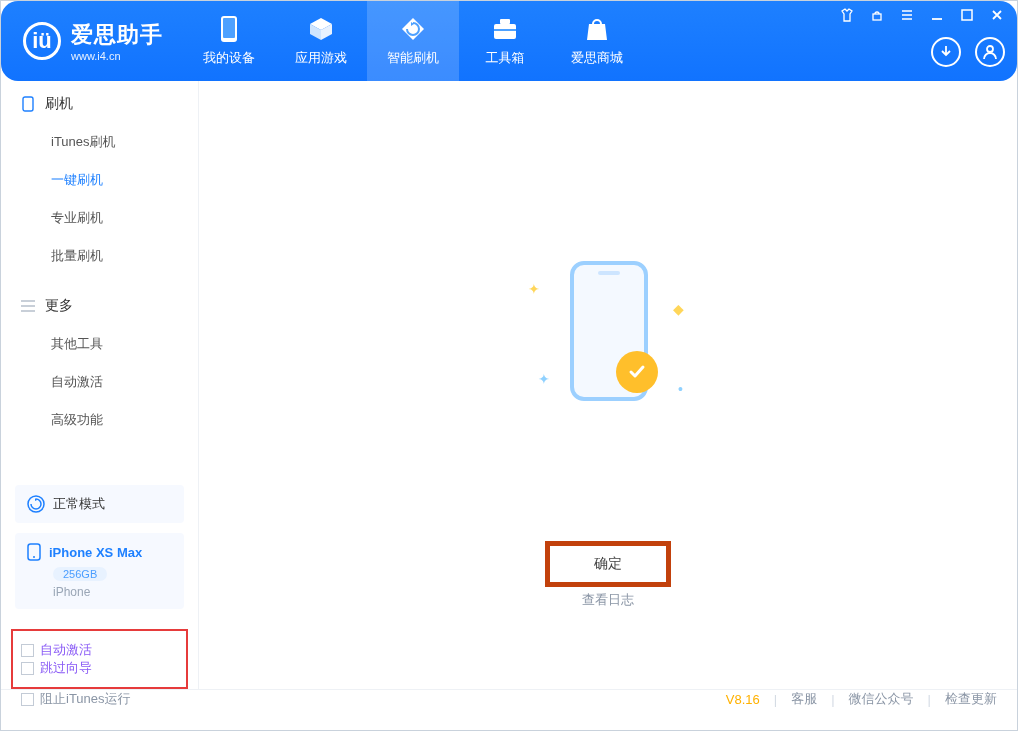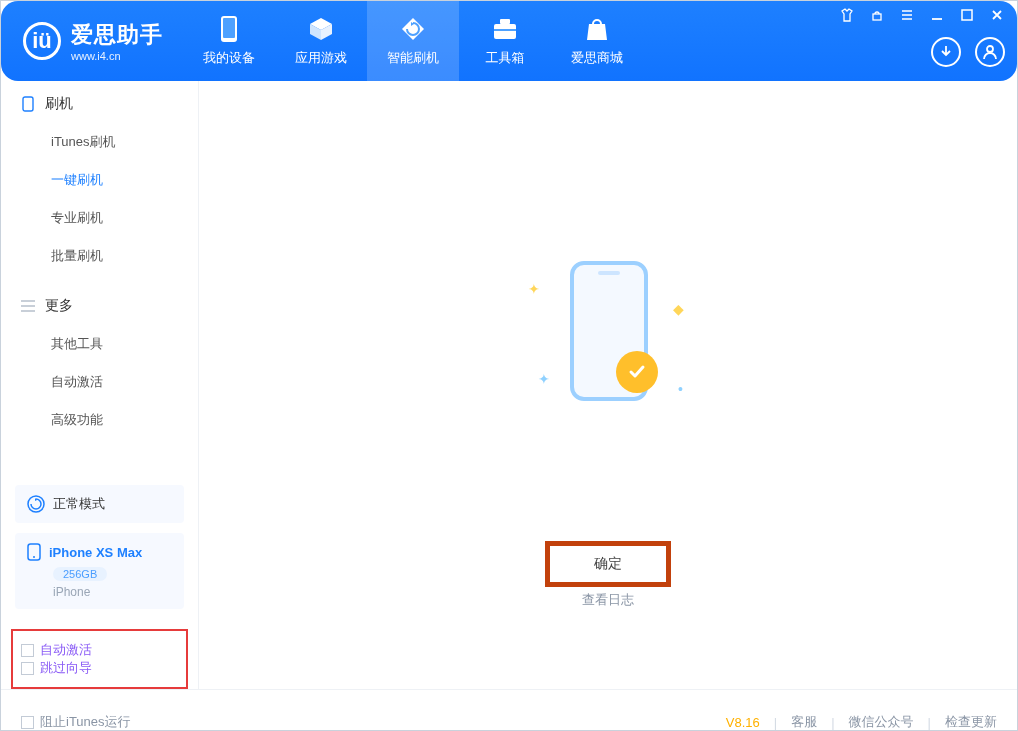--- a/index.html
+++ b/index.html
@@ -54,21 +54,21 @@
 .sp1 { left:30px; top:20px; }
 .sp2 { left:175px; top:40px; }
 .sp3 { left:40px; top:110px; color:#8fd1ff; }
 .sp4 { left:180px; top:120px; color:#8fd1ff; }
 
 .msg { position:absolute; top:414px; left:0; right:0; text-align:center; font-size:19px; color:#2c3846; }
 .ok-btn { position:absolute; top:460px; left:50%; transform:translateX(-50%); border:5px solid #c2410c; background:#fff; padding:9px 44px; font-size:14px; color:#444; cursor:pointer; }
 .log-link { position:absolute; top:510px; left:0; right:0; text-align:center; font-size:13px; color:#8a95a5; cursor:pointer; }
 
 
-.footer { height:42px; border-top:1px solid #eef1f5; display:flex; align-items:flex-end; justify-content:space-between; padding:0 20px; font-size:13px; color:#8a95a5; }
+.footer { height:42px; border-top:1px solid #eef1f5; display:flex; align-items:flex-start; justify-content:space-between; padding:0 20px; font-size:13px; color:#8a95a5; }
 .footer .left { display:flex; align-items:center; gap:8px; }
 .footer .right { display:flex; align-items:center; gap:14px; }
 .footer .right .sep { color:#d4dbe4; }
 .footer .ver { color:#ffb100; }
 .footer .link { cursor:pointer; }
 
 svg { display:block; }
 </style>
 </head>
 <body>

